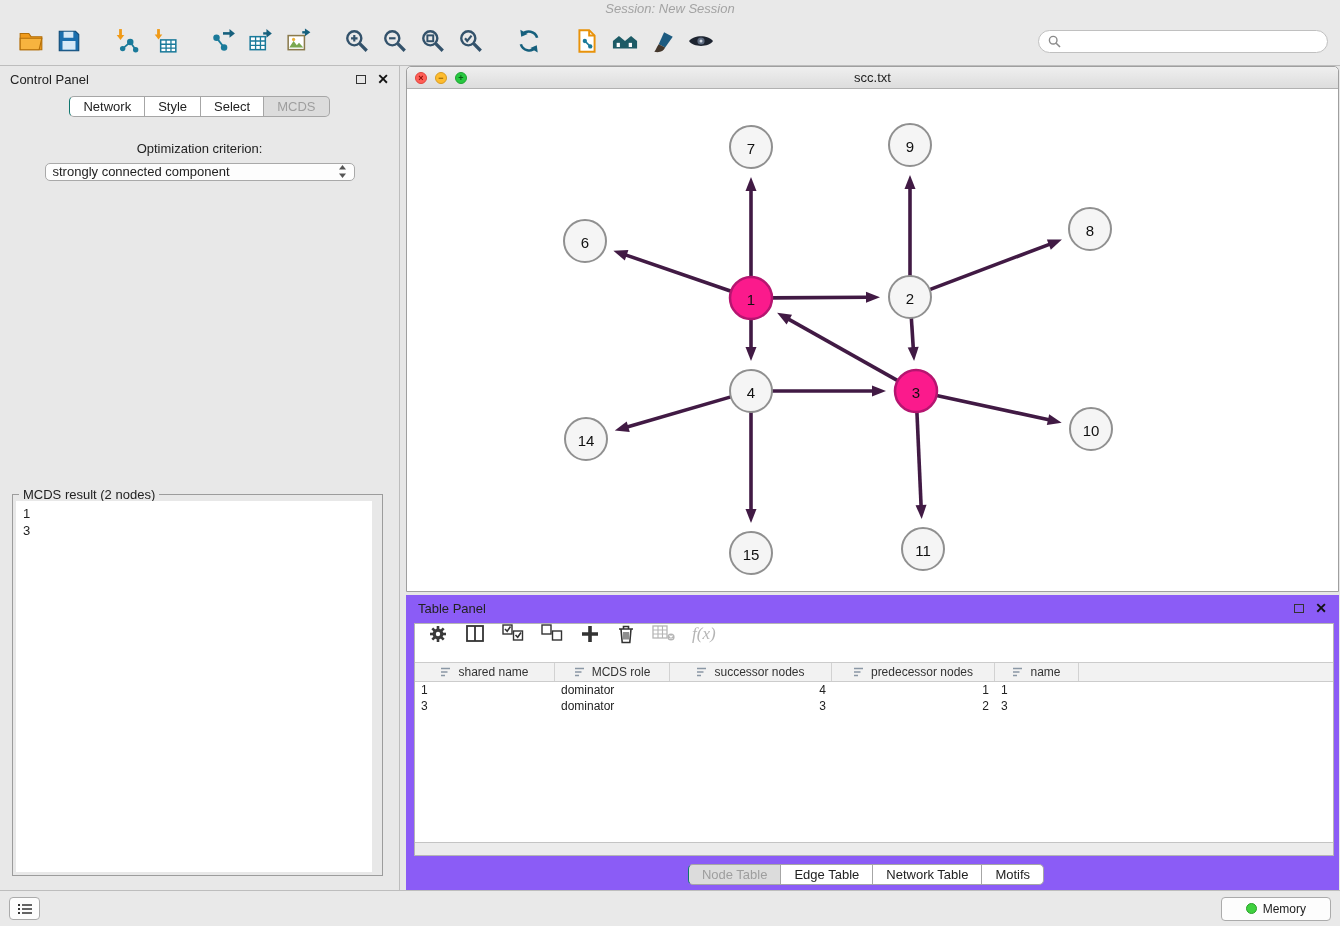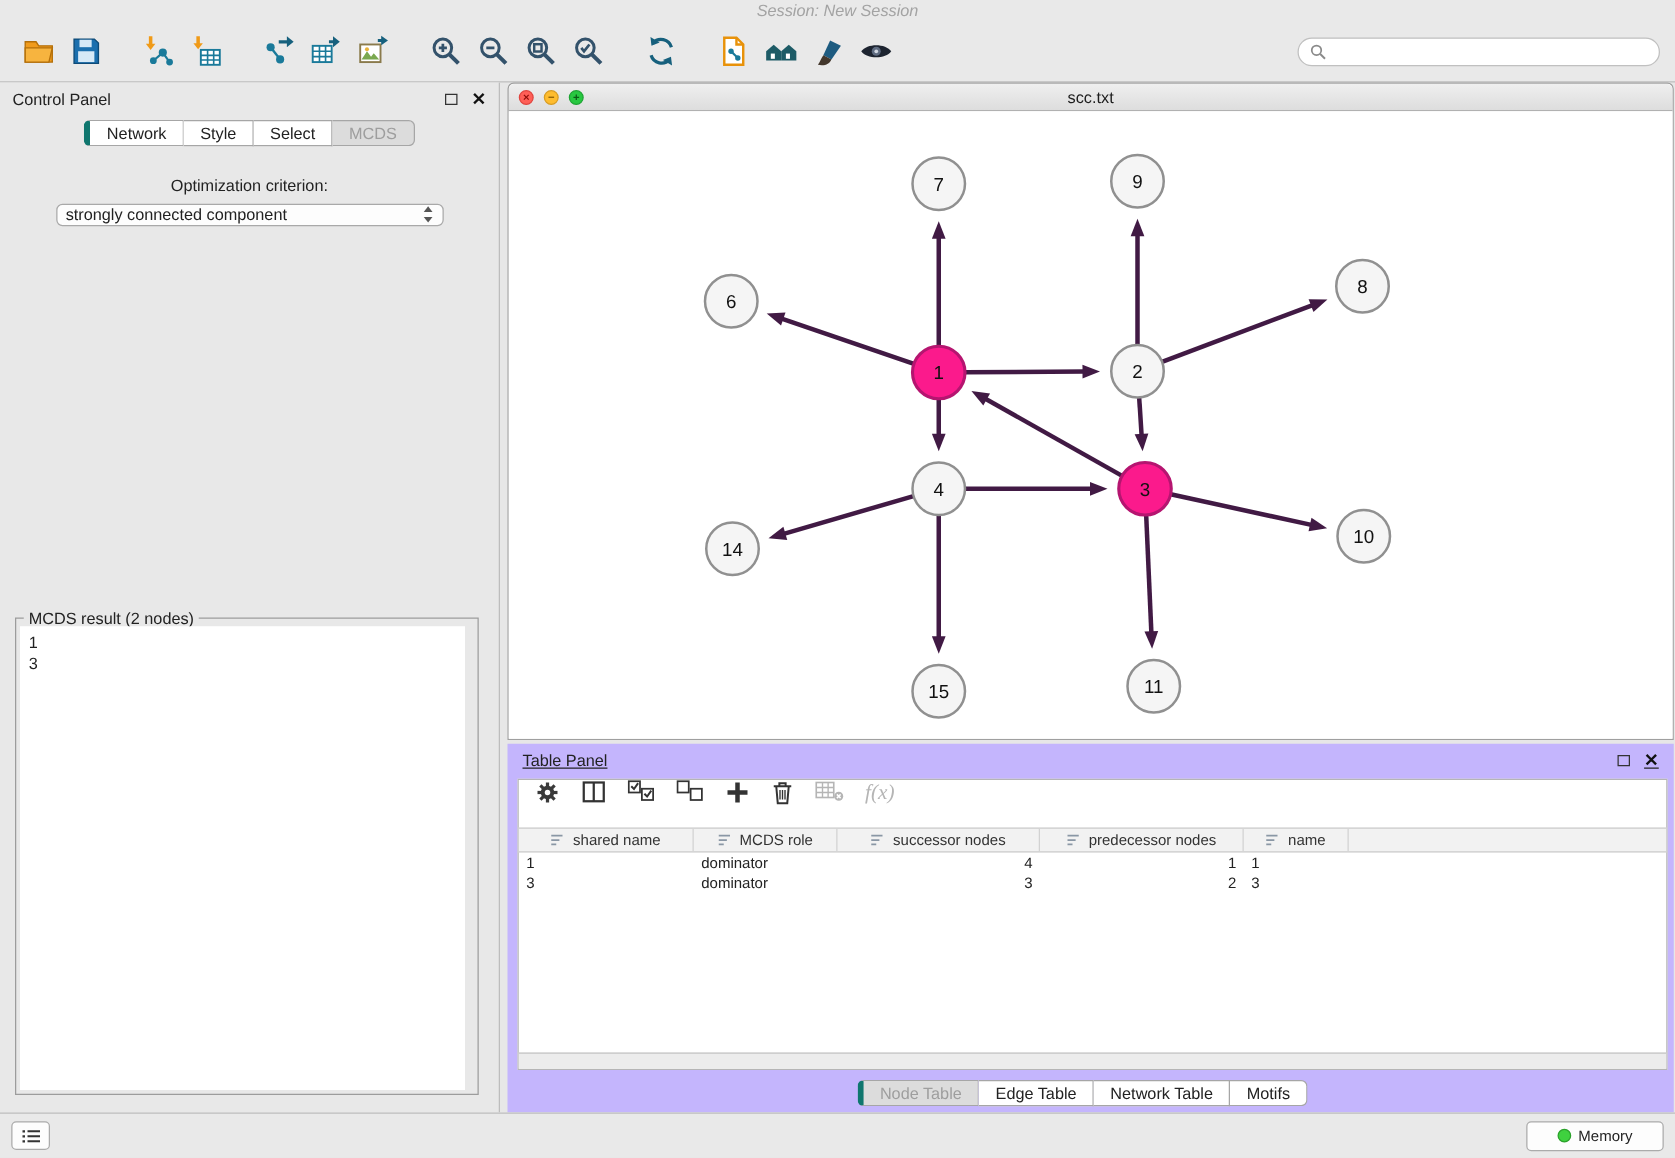--- a/index.html
+++ b/index.html
@@ -47,21 +47,21 @@
     height:26px; display:flex; align-items:center; padding:0 10px; font-size:13px;
   }
   .panel-header .spacer { flex:1; }
   .float-ic { width:10px; height:9px; border:1.5px solid #333; display:inline-block; margin-right:11px; }
   .close-ic { font-size:14px; font-weight:bold; color:#111; line-height:12px; }
   .seg-row { display:flex; justify-content:center; margin-top:4px; }
   .seg {
     padding:2px 13px; background:#fff; border:1px solid #a6a6a6; border-left:none;
     font-size:13px; color:#222; height:21px; line-height:16px; cursor:default;
   }
-  .seg-first { border-left:5px solid #0f766e; border-radius:5px 0 0 5px; }
+  .seg-first { border-left:1px solid #0f766e; border-radius:5px 0 0 5px; }
   .seg-last  { border-radius:0 5px 5px 0; }
   .seg-active { background:#dcdcdc; color:#9e9e9e; }
   .opt-label { text-align:center; font-size:13px; margin-top:24px; }
   .dropdown {
     width:310px; height:18px; margin:7px auto 0 auto;
     background:#fdfdfd; border:1px solid #a9a9a9; border-radius:5px;
     display:flex; padding:0 7px; font-size:13px;
   }
   .dropdown .dd-label { flex:1; }
   .btn-row { display:flex; justify-content:center; gap:14px; margin-top:13px; }
@@ -95,21 +95,21 @@
   .tl {
     width:12px; height:12px; border-radius:50%;
     display:flex; align-items:center; justify-content:center;
     font-size:9px; font-weight:bold; line-height:1; cursor:default;
   }
   .tl-red    { background:#ff5f57; border:1px solid #e0443e; color:#8c0b06; }
   .tl-yellow { background:#febc2e; border:1px solid #d89c22; color:#895c03; }
   .tl-green  { background:#28c840; border:1px solid #1ea433; color:#0a5c16; }
   .nw-canvas { width:931px; height:502px; display:block; background:#fff; }
   
-  .table-panel { position:absolute; left:406px; top:595px; width:933px; bottom:36px; background:#c4b5fd;text-decoration:underline; }
+  .table-panel { position:absolute; left:406px; top:595px; width:933px; bottom:36px; background:#8b5cf6; }
   .tp-body {
     position:absolute; left:8px; right:5px; top:28px; bottom:34px;
     background:#fff; border:1px solid #b5b5b5;
   }
   .tp-toolbar { height:38px; display:flex; align-items:flex-start; padding:0 13px; gap:17px; }
   .tp-ic { display:flex; align-items:center; justify-content:center; cursor:default; }
   .fx { font-family:"Liberation Serif", serif; font-style:italic; font-size:17px; color:#b5b5b5; }
   .tp-thead {
     height:20px; display:flex; background:#f2f2f2;
     border-top:1px solid #cccccc; border-bottom:1px solid #cccccc; font-size:12px;

